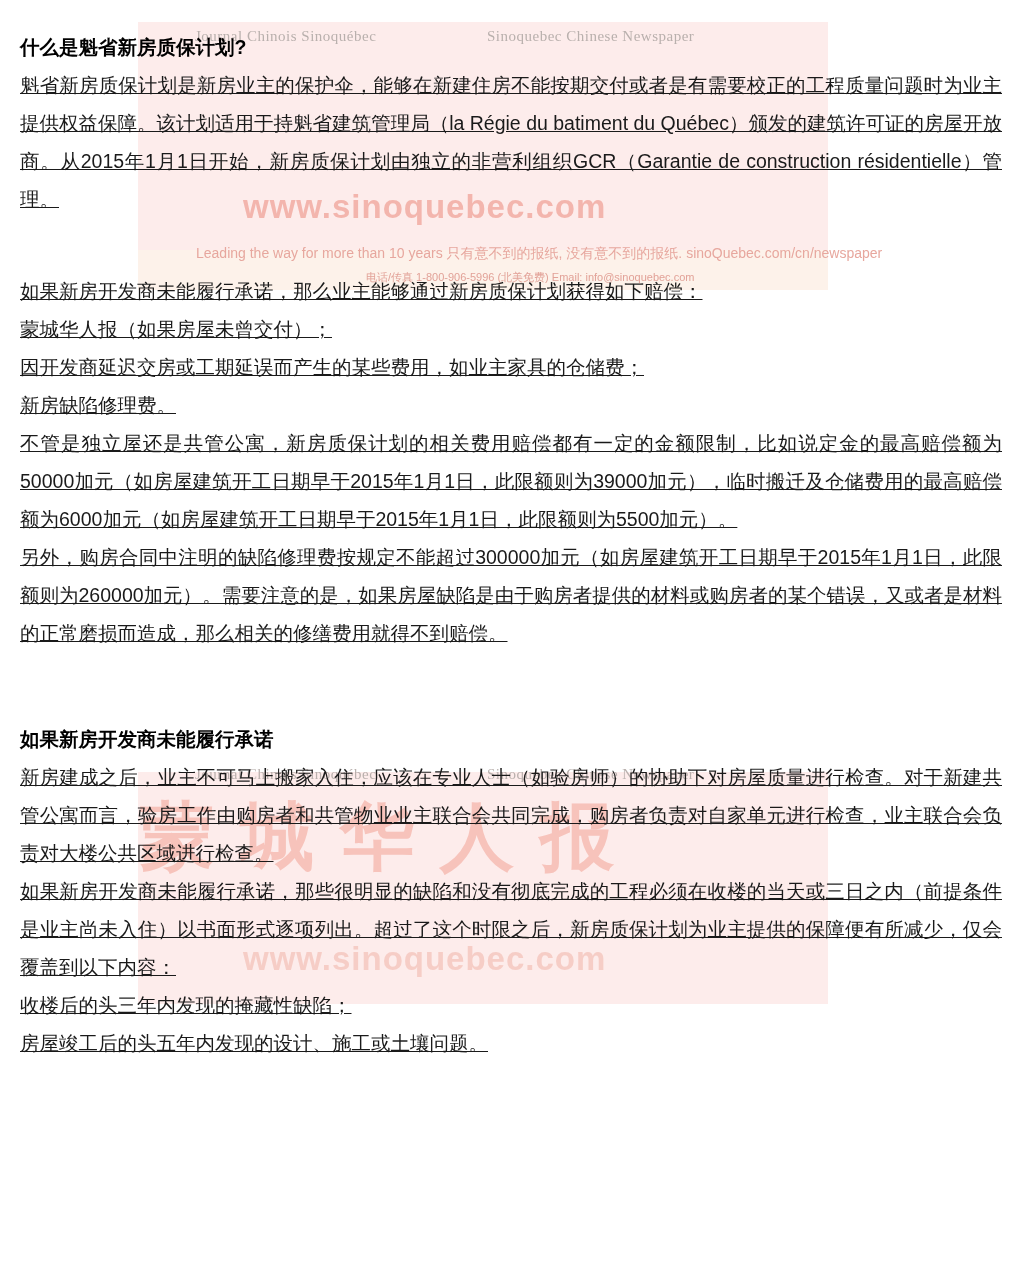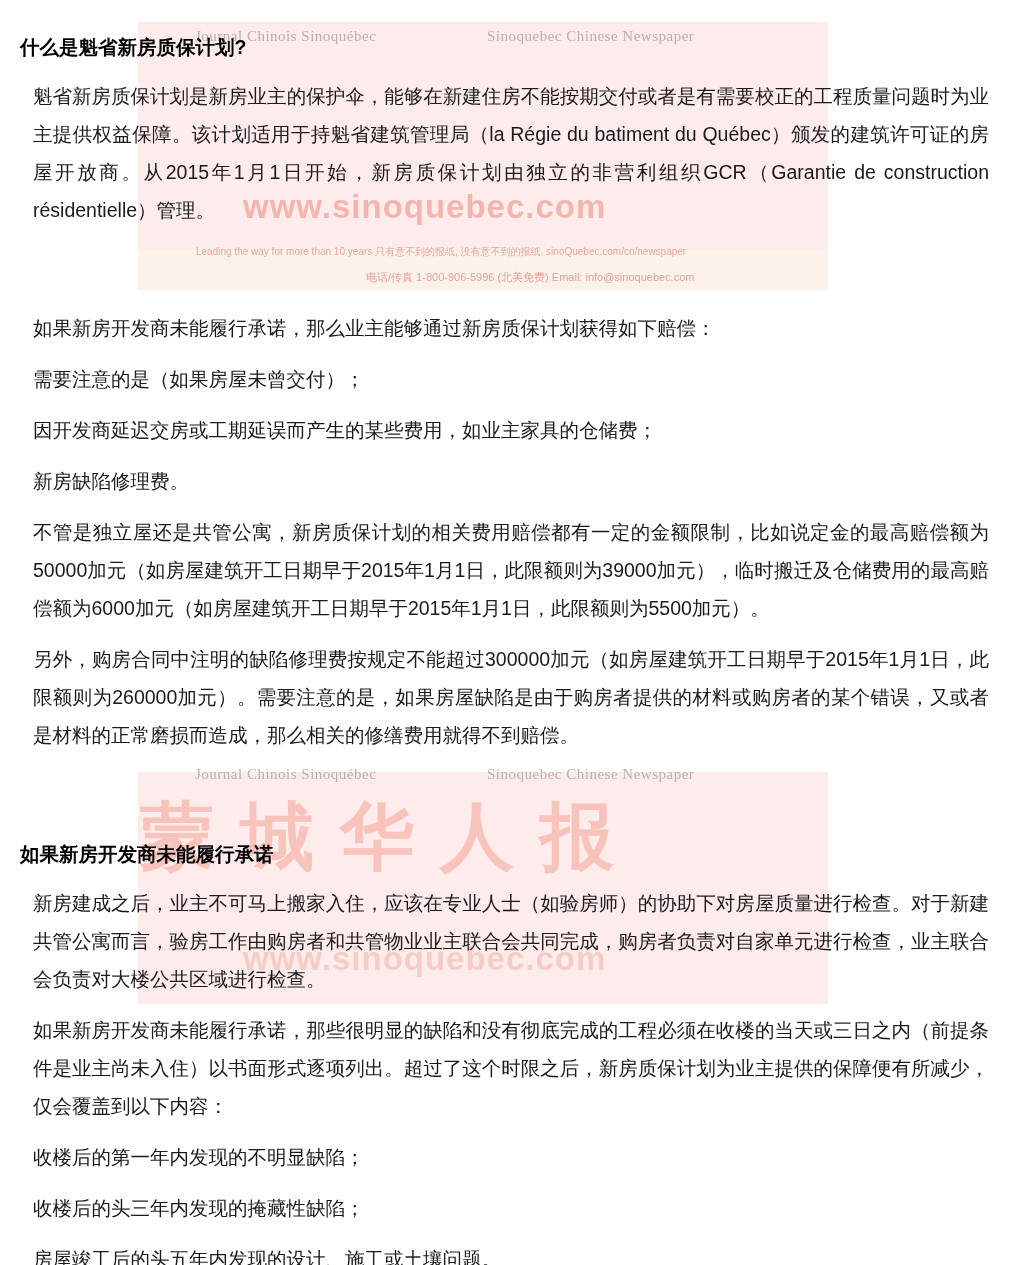--- a/index.html
+++ b/index.html
@@ -55,21 +55,21 @@
     font-weight: bold;
     font-size: 33px;
     letter-spacing: 1px;
     color: #f3b5ad;
     white-space: nowrap;
   }
   .wm-tag {
     position: absolute;
     left: 196px;
     top: 245px;
-    font-size: 10px;
+    font-size: 14px;
     color: #e7a79e;
     white-space: nowrap;
   }
   .wm-contact {
     position: absolute;
     left: 345px;
     top: 270px;
     font-size: 11px;
     color: #e2a298;
     white-space: nowrap;
@@ -110,23 +110,24 @@
     font-size: 19.5px;
     font-weight: bold;
     line-height: 34px;
     color: #000000;
     margin: 16px 0 2px 0;
   }
   .para {
     font-size: 19.5px;
     line-height: 38px;
     color: #1a1a1a;
-    margin: 13px;
+    margin: 0;
     text-align: justify;
     text-justify: inter-ideograph;
+    text-decoration: underline;
   }
   .gap-sec { height: 54px; }
 </style>
 </head>
 <body>
 
 <div class="page">
 
   <div class="wm-layer">
     <div class="wm-band b1"></div>
@@ -147,29 +148,28 @@
   </div>
 
   <div class="content">
 
     <h2 class="heading">什么是魁省新房质保计划?</h2>
     <p class="para">魁省新房质保计划是新房业主的保护伞，能够在新建住房不能按期交付或者是有需要校正的工程质量问题时为业主提供权益保障。该计划适用于持魁省建筑管理局（la Régie du batiment du Québec）颁发的建筑许可证的房屋开放商。从2015年1月1日开始，新房质保计划由独立的非营利组织GCR（Garantie de construction résidentielle）管理。</p>
 
     <div class="gap-sec"></div>
 
     <p class="para">如果新房开发商未能履行承诺，那么业主能够通过新房质保计划获得如下赔偿：</p>
-    <p class="para">需要注意的是（如果房屋未曾交付）；</p>
+    <p class="para">蒙城华人报（如果房屋未曾交付）；</p>
     <p class="para">因开发商延迟交房或工期延误而产生的某些费用，如业主家具的仓储费；</p>
     <p class="para">新房缺陷修理费。</p>
     <p class="para">不管是独立屋还是共管公寓，新房质保计划的相关费用赔偿都有一定的金额限制，比如说定金的最高赔偿额为50000加元（如房屋建筑开工日期早于2015年1月1日，此限额则为39000加元），临时搬迁及仓储费用的最高赔偿额为6000加元（如房屋建筑开工日期早于2015年1月1日，此限额则为5500加元）。</p>
     <p class="para">另外，购房合同中注明的缺陷修理费按规定不能超过300000加元（如房屋建筑开工日期早于2015年1月1日，此限额则为260000加元）。需要注意的是，如果房屋缺陷是由于购房者提供的材料或购房者的某个错误，又或者是材料的正常磨损而造成，那么相关的修缮费用就得不到赔偿。</p>
 
     <div class="gap-sec"></div>
 
     <h2 class="heading">如果新房开发商未能履行承诺</h2>
     <p class="para">新房建成之后，业主不可马上搬家入住，应该在专业人士（如验房师）的协助下对房屋质量进行检查。对于新建共管公寓而言，验房工作由购房者和共管物业业主联合会共同完成，购房者负责对自家单元进行检查，业主联合会负责对大楼公共区域进行检查。</p>
     <p class="para">如果新房开发商未能履行承诺，那些很明显的缺陷和没有彻底完成的工程必须在收楼的当天或三日之内（前提条件是业主尚未入住）以书面形式逐项列出。超过了这个时限之后，新房质保计划为业主提供的保障便有所减少，仅会覆盖到以下内容：</p>
-    <p class="para">收楼后的第一年内发现的不明显缺陷；</p>
     <p class="para">收楼后的头三年内发现的掩藏性缺陷；</p>
     <p class="para">房屋竣工后的头五年内发现的设计、施工或土壤问题。</p>
 
   </div>
 </div>
 
 </body></html>

